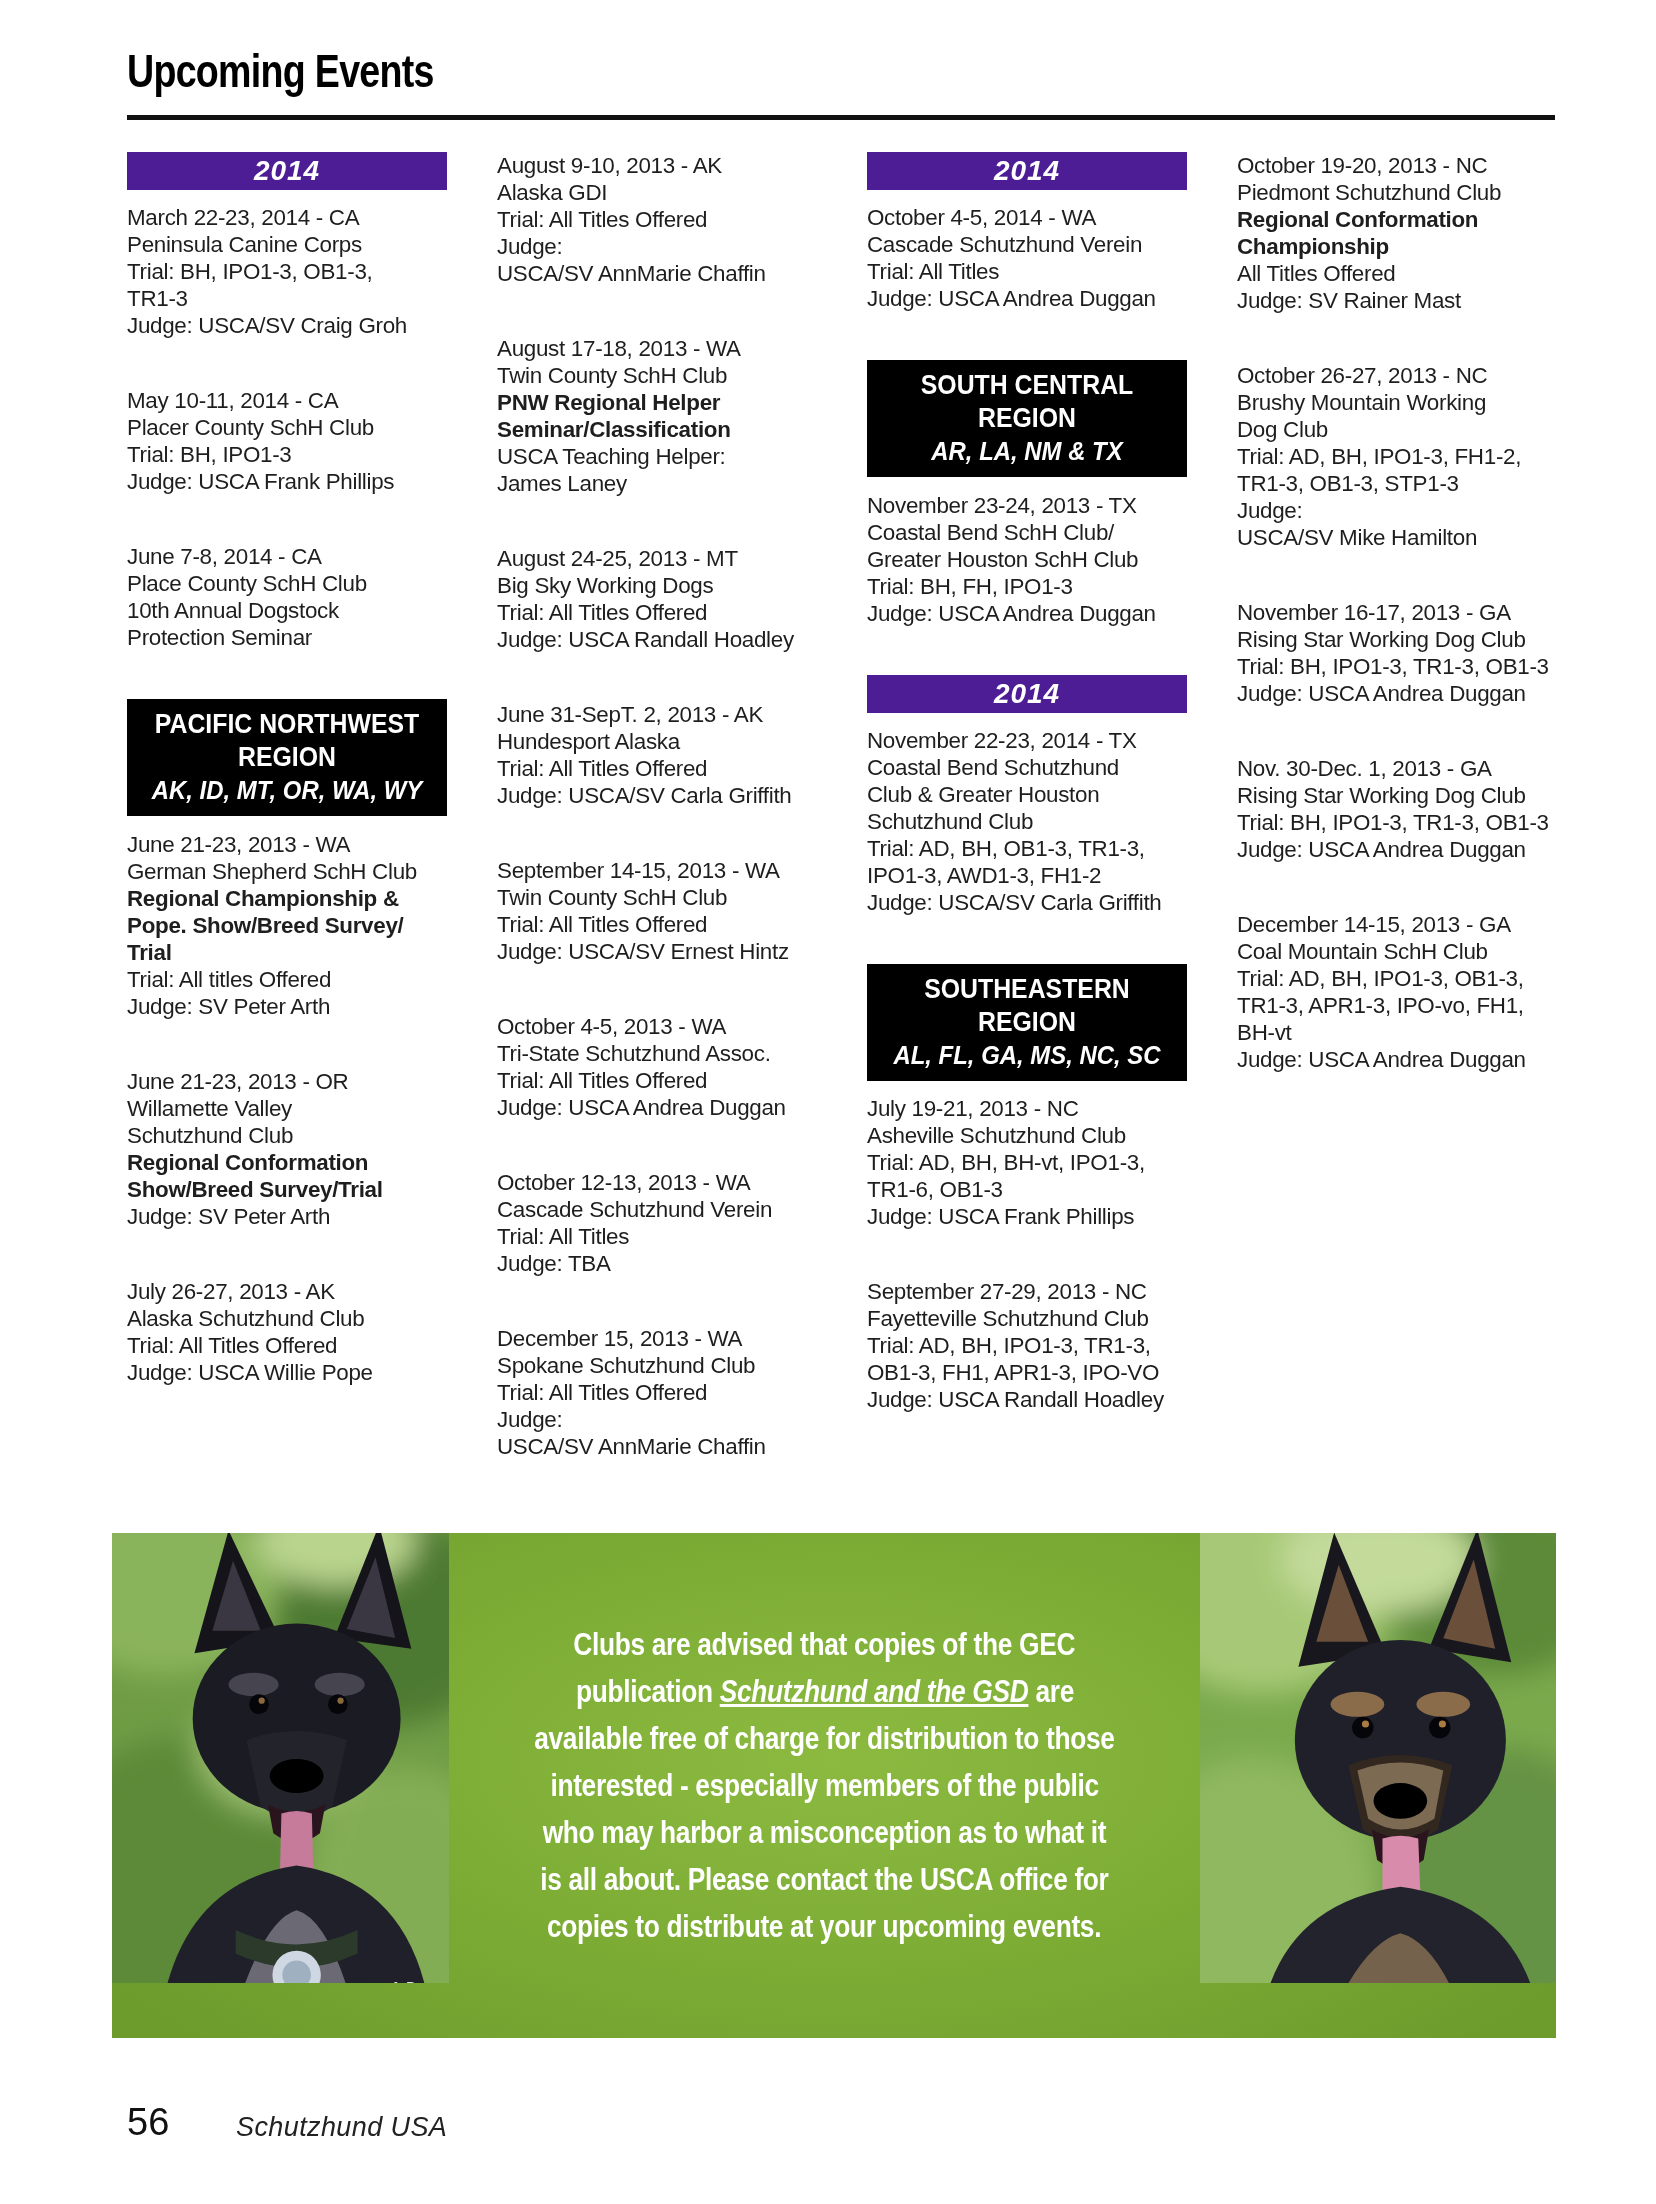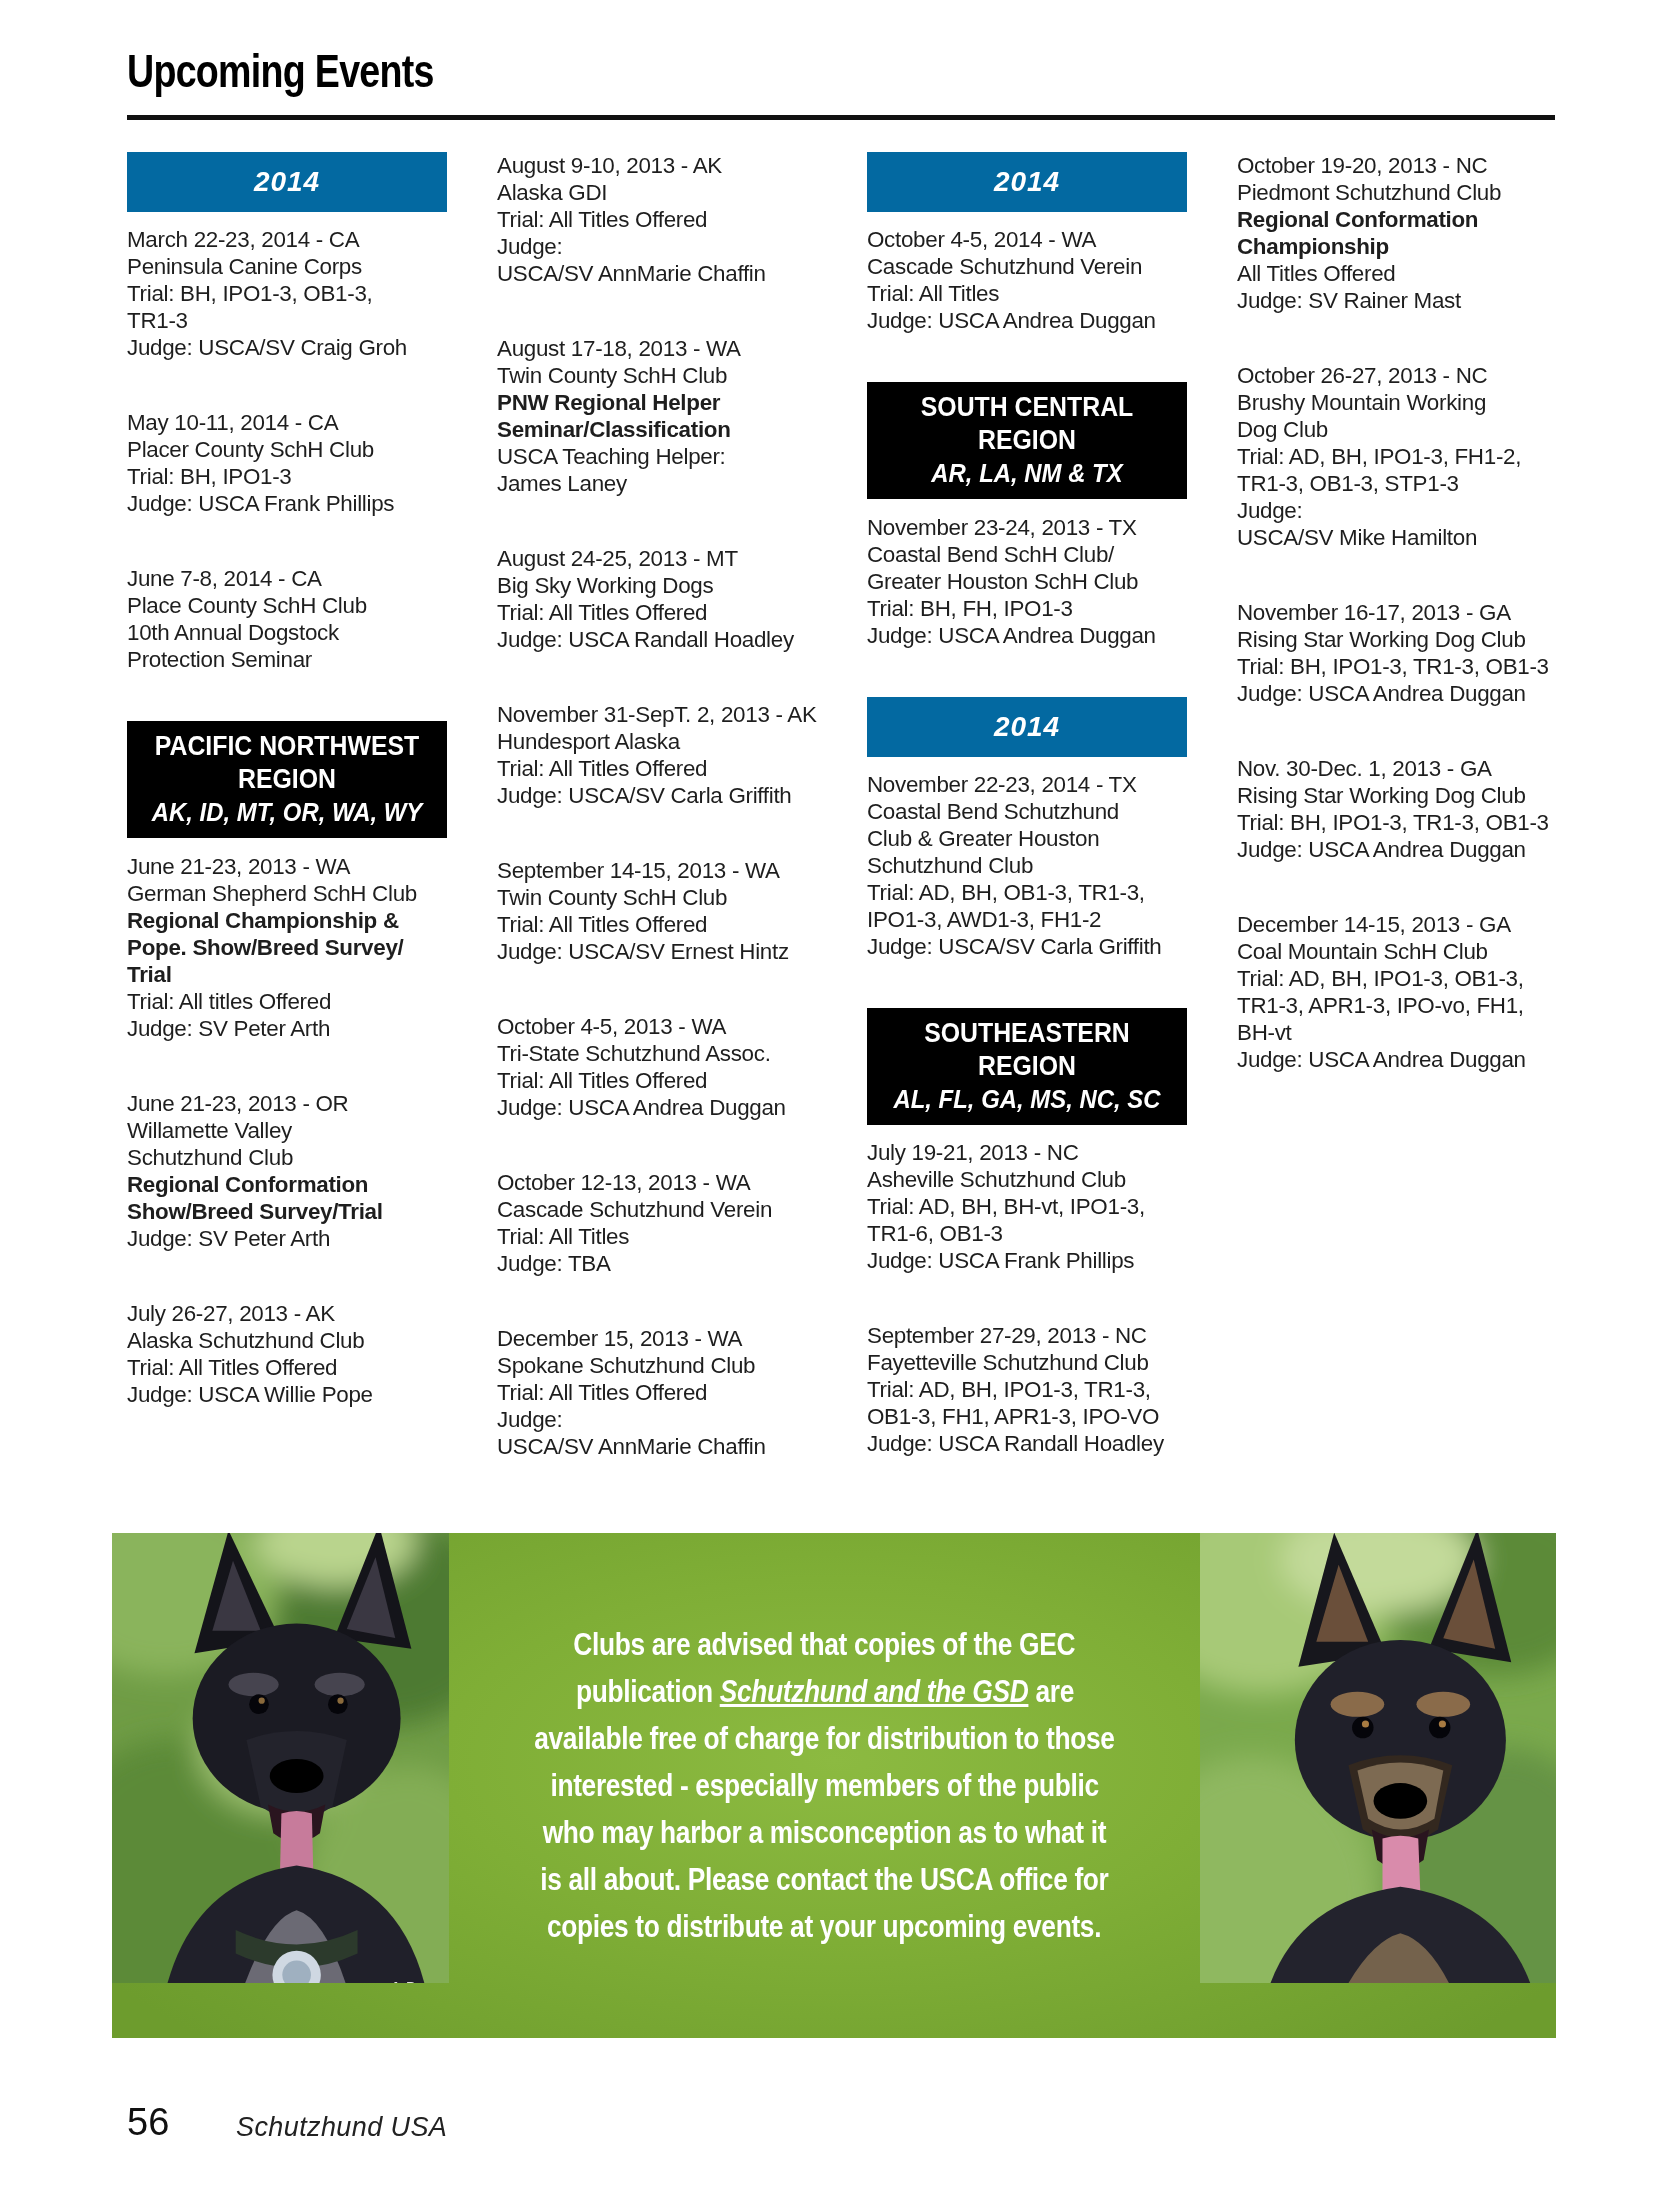--- a/index.html
+++ b/index.html
@@ -5,21 +5,21 @@
   html,body{margin:0;padding:0;background:#ffffff;}
   body{width:1657px;height:2205px;position:relative;font-family:"Liberation Sans",sans-serif;color:#1e1e1e;overflow:hidden;}
 
   .page-title{position:absolute;left:127px;top:43px;margin:0;font-size:47px;font-weight:700;
     letter-spacing:-0.9px;color:#000;transform:scaleX(.8);transform-origin:left top;white-space:nowrap;}
   .title-rule{position:absolute;left:127px;top:115px;width:1428px;height:5.4px;background:#111;}
 
   .columns{position:absolute;left:127px;top:152px;width:1429px;display:flex;gap:50px;}
   .col{width:320px;flex:0 0 320px;}
 
-  .year-header{height:60px;background:#0369a1;color:#fff;display:flex;align-items:center;justify-content:center;
+  .year-header{height:38px;background:#4c1d95;color:#fff;display:flex;align-items:center;justify-content:center;
     font-size:28px;font-weight:700;font-style:italic;letter-spacing:0.9px;margin-bottom:14.3px;}
   .region-header{background:#000;color:#fff;text-align:center;padding:9px 6px;margin-bottom:14.3px;}
   .region-line{font-size:27px;font-weight:700;line-height:33px;transform:scaleX(.92);transform-origin:center;white-space:nowrap;}
   .region-states{font-size:26px;font-weight:700;font-style:italic;line-height:33px;transform:scaleX(.92);transform-origin:center;white-space:nowrap;}
 
   .event{margin-bottom:48px;}
   .event-line{font-size:22.4px;line-height:27px;letter-spacing:-0.3px;white-space:nowrap;}
   .event-line.bold{font-weight:700;}
 
   .banner{position:absolute;left:112px;top:1533px;width:1444px;height:505px;}
@@ -116,21 +116,21 @@
           <div class="event-line">USCA Teaching Helper:</div>
           <div class="event-line">James Laney</div>
         </div>
         <div class="event">
           <div class="event-line">August 24-25, 2013 - MT</div>
           <div class="event-line">Big Sky Working Dogs</div>
           <div class="event-line">Trial: All Titles Offered</div>
           <div class="event-line">Judge: USCA Randall Hoadley</div>
         </div>
         <div class="event">
-          <div class="event-line">November 31-SepT. 2, 2013 - AK</div>
+          <div class="event-line">June 31-SepT. 2, 2013 - AK</div>
           <div class="event-line">Hundesport Alaska</div>
           <div class="event-line">Trial: All Titles Offered</div>
           <div class="event-line">Judge: USCA/SV Carla Griffith</div>
         </div>
         <div class="event">
           <div class="event-line">September 14-15, 2013 - WA</div>
           <div class="event-line">Twin County SchH Club</div>
           <div class="event-line">Trial: All Titles Offered</div>
           <div class="event-line">Judge: USCA/SV Ernest Hintz</div>
         </div>

